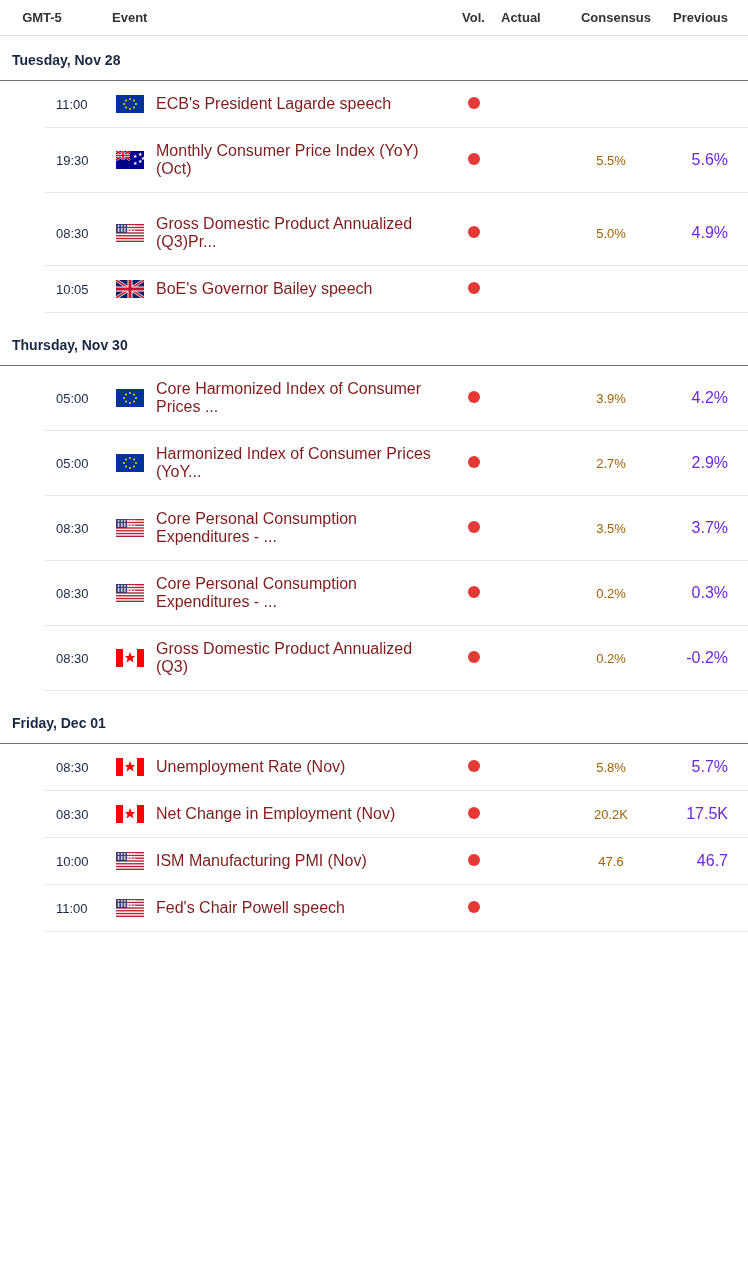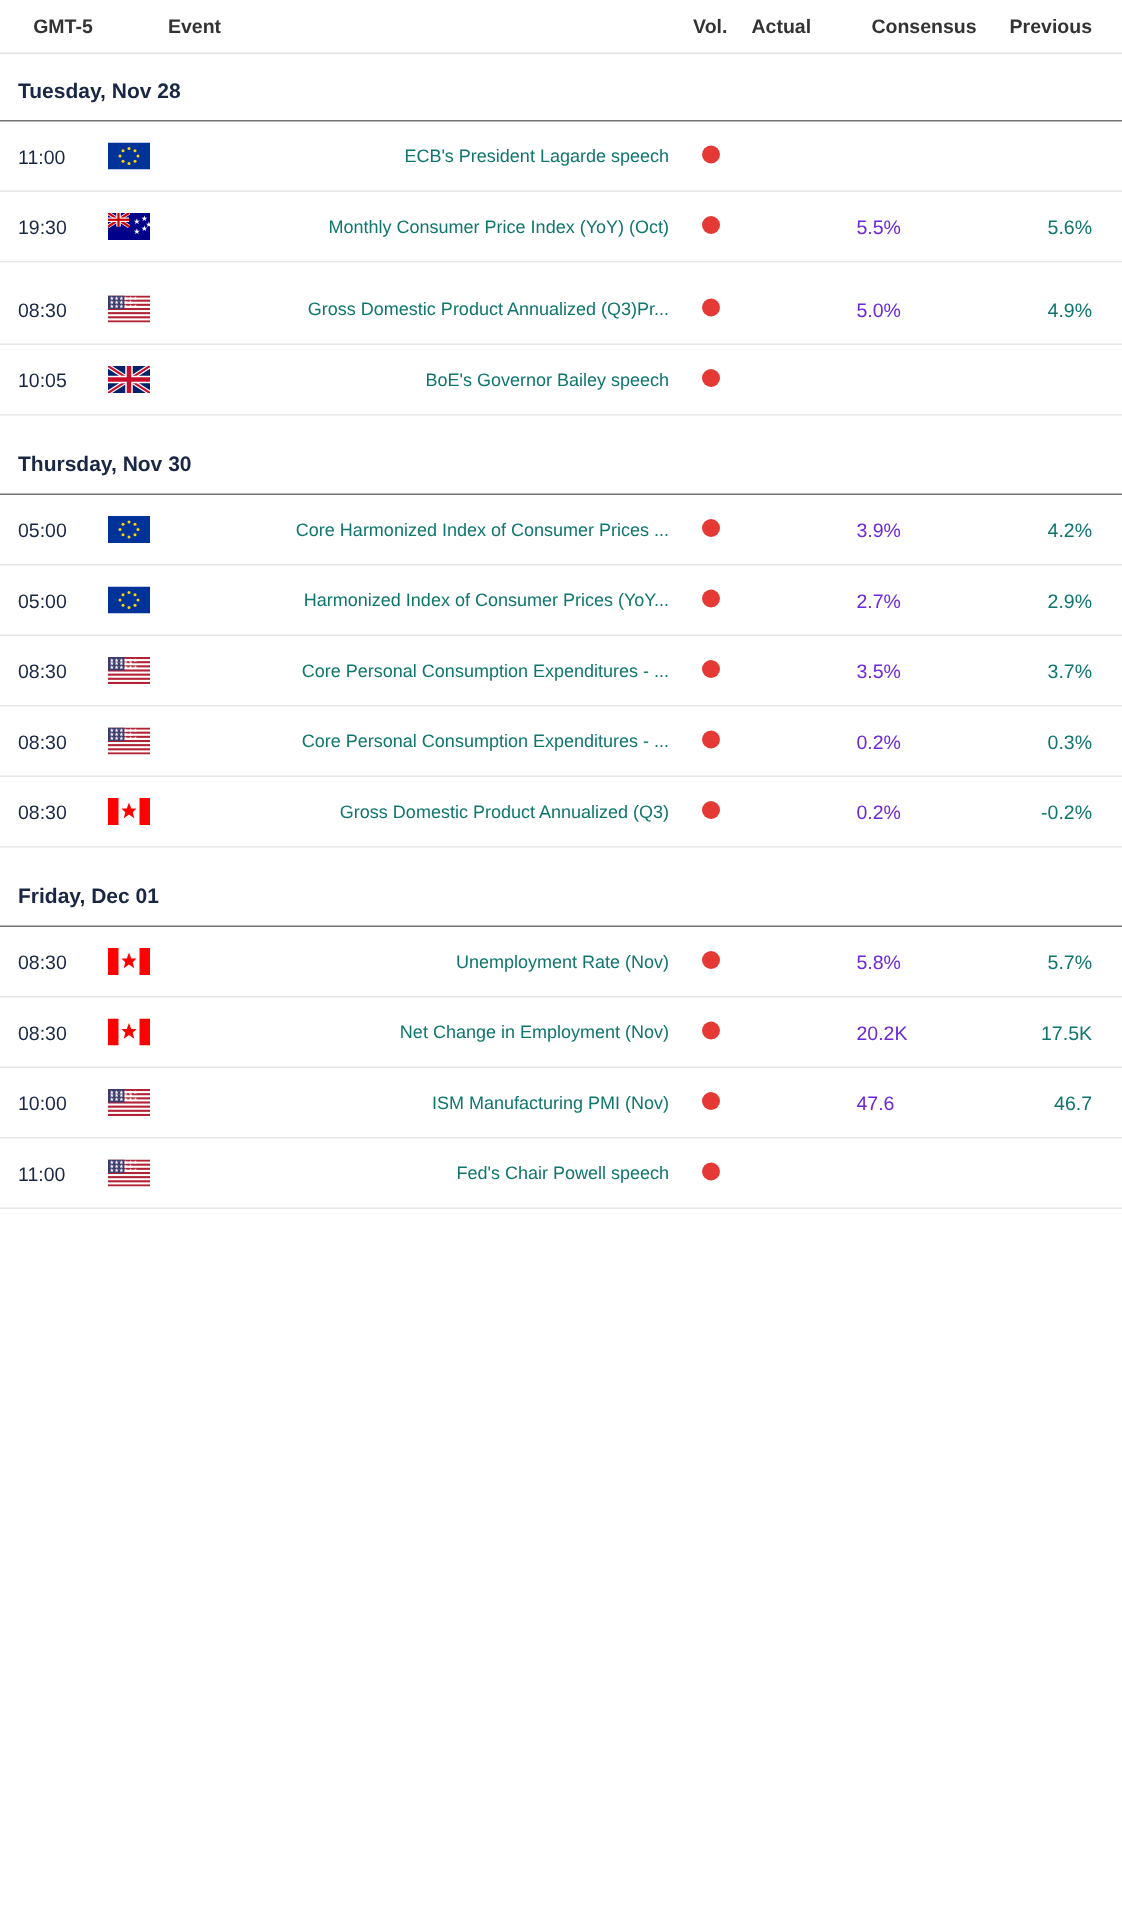--- a/index.html
+++ b/index.html
@@ -32,67 +32,67 @@
       font-size: 14px;
       font-weight: 700;
       color: #1a2744;
       border-bottom: 1px solid #737373;
     }
     .event-row {
       display: flex;
       align-items: center;
       padding: 14px 12px;
       border-bottom: 1px solid #e8e8e8;
+      margin-left: 44px;
     }
     .time {
       width: 60px;
       color: #1a2744;
       font-size: 13px;
     }
     .flag {
       width: 40px;
       display: flex;
       align-items: center;
     }
     .event-name {
       flex: 1;
-      color: #0f766e;
-      font-size: 12px;
-      text-align: right;
+      color: #7f1d1d;
+      font-size: 16px;
     }
     .vol-dot {
       width: 55px;
       text-align: center;
     }
     .red-dot {
       display: inline-block;
       width: 12px;
       height: 12px;
       border-radius: 50%;
       background: #e53935;
     }
     .actual-val {
       width: 70px;
       text-align: center;
       font-size: 13px;
       color: #1a2744;
     }
     .consensus-val {
       width: 90px;
-      text-align: left;
+      text-align: center;
       padding-right: 10px;
       font-size: 13px;
-      color: #6d28d9;
+      color: #a16207;
     }
     .previous-val {
       width: 75px;
       text-align: right;
       padding-right: 8px;
-      font-size: 13px;
-      color: #0f766e;
+      font-size: 16px;
+      color: #6d28d9;
     }
 
     .section-spacer {
       height: 8px;
     }
   </style>
 </head>
 <body>
 
 <div class="header-row">

